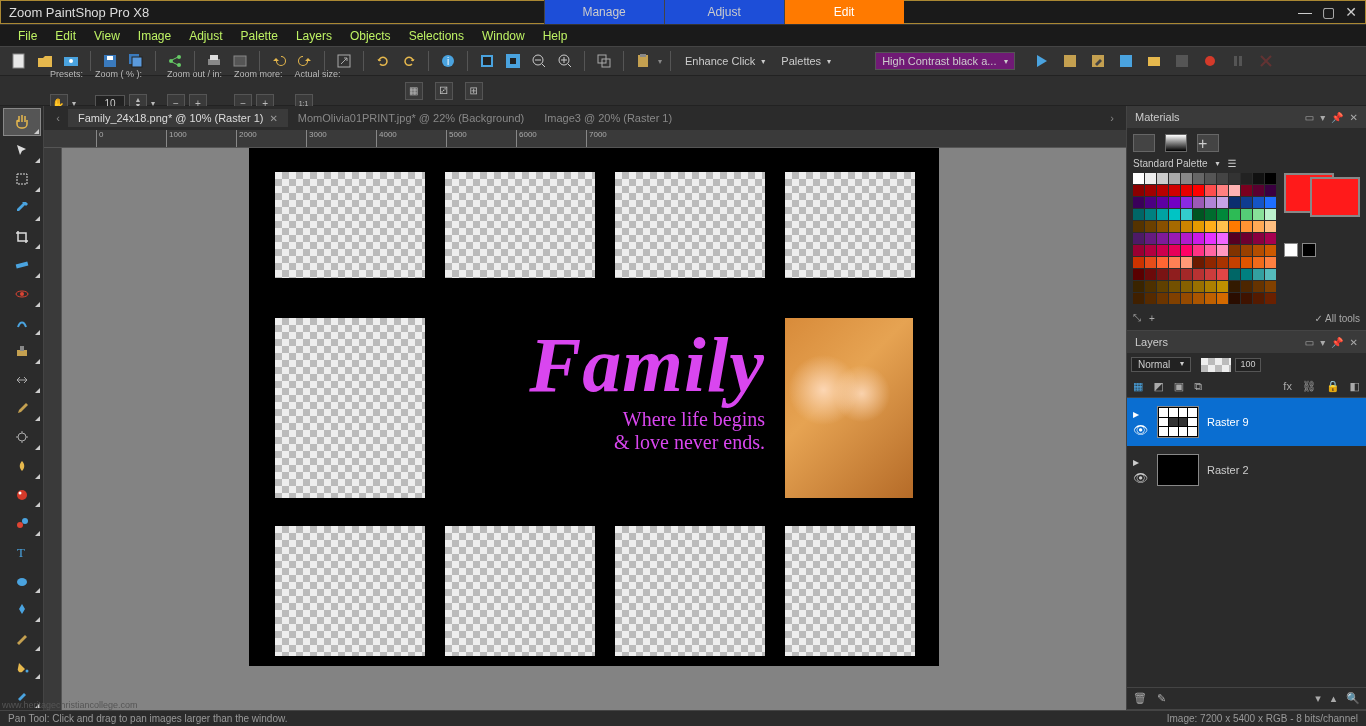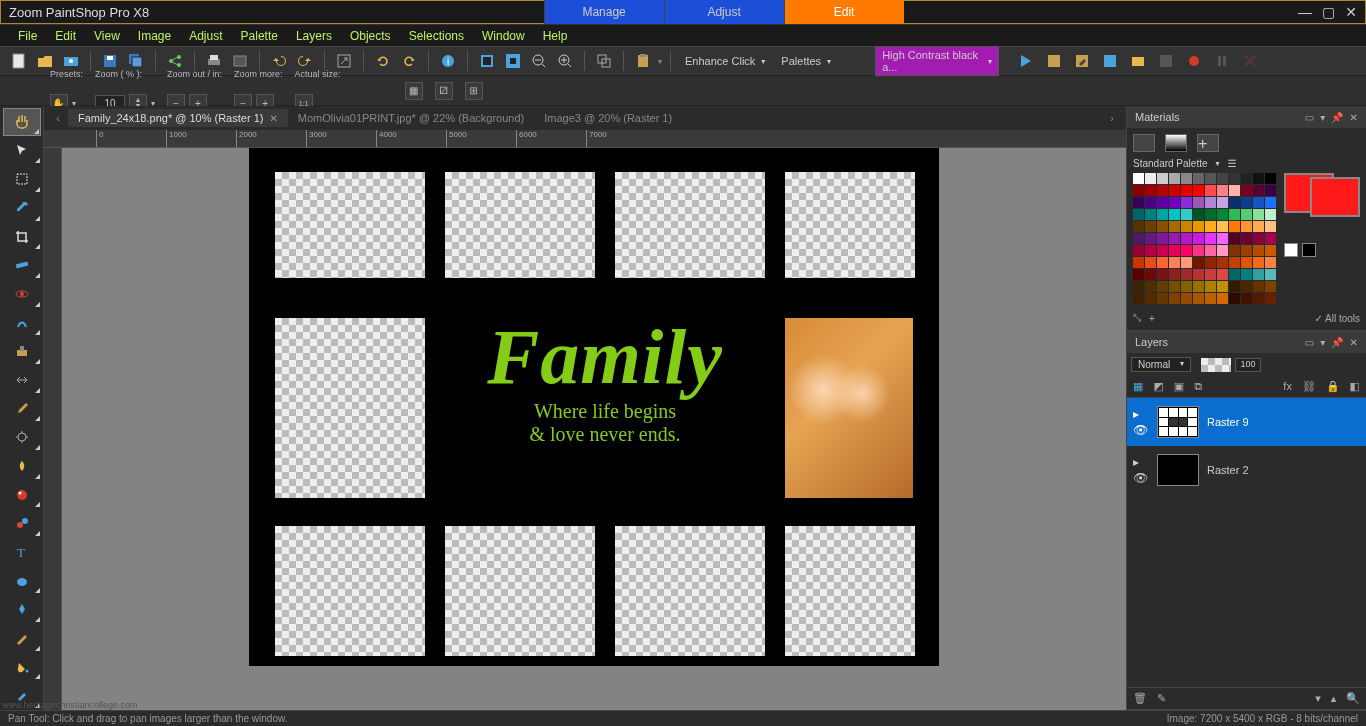--- a/index.html
+++ b/index.html
@@ -15,21 +15,21 @@
 
 
 .menubar { height: 22px; background: #1a1a1a; display: flex; align-items: center; padding: 0 10px; font-size: 12px; gap: 2px; border-top: 1px solid #333; }
 .menubar .menu-item { padding: 2px 8px; color: #bef264; cursor: default; }
 
 
 .toolbar { height: 30px; background: #333; display: flex; align-items: center; padding: 0 8px; gap: 4px; border-top: 1px solid #444; border-bottom: 1px solid #222; }
 .toolbar .sep { width: 1px; height: 20px; background: #555; margin: 0 4px; }
 .tb-btn { width: 22px; height: 22px; display: flex; align-items: center; justify-content: center; cursor: pointer; border-radius: 2px; }
 .toolbar .enhance { font-size: 11px; color: #ccc; padding: 0 6px; display: flex; align-items: center; gap: 6px; }
-.toolbar .workspace-select { font-size: 11px; background: #a21caf; border: 1px solid #555; padding: 2px 6px; width: 124px; display: flex; justify-content: space-between; align-items: center; }
+.toolbar .workspace-select { font-size: 11px; background: #701a75; border: 1px solid #555; padding: 2px 6px; width: 140px; display: flex; justify-content: space-between; align-items: center; }
 .toolbar .media-controls { display: flex; gap: 6px; margin-left: 12px; }
 
 
 .optbar { height: 30px; background: #2f2f2f; display: flex; align-items: center; padding: 0 50px; font-size: 10px; gap: 12px; color: #bbb; border-bottom: 1px solid #222; }
 .optbar .opt-group { display: flex; flex-direction: column; gap: 15px; }
 .optbar .opt-group .label { font-size: 9px; }
 .optbar .opt-group .ctrls { display: flex; gap: 4px; align-items: center; }
 .opt-btn { width: 18px; height: 18px; background: #3a3a3a; border: 1px solid #555; display: flex; align-items: center; justify-content: center; font-size: 10px; }
 .zoom-input { width: 30px; height: 16px; background: #222; border: 1px solid #555; color: #ccc; font-size: 10px; text-align: center; }
 
@@ -73,21 +73,21 @@
 .ph5 { left: 26px; top: 172px; width: 150px; height: 180px; }
 .ph7 { left: 26px; top: 380px; width: 150px; height: 130px; }
 .ph8 { left: 196px; top: 380px; width: 150px; height: 130px; }
 .ph9 { left: 366px; top: 380px; width: 150px; height: 130px; }
 .ph10{ left: 536px; top: 380px; width: 130px; height: 130px; }
 .photo-slot { position: absolute; left: 536px; top: 172px; width: 128px; height: 180px; background: linear-gradient(135deg,#d88b3a 0%,#e6a352 40%,#b56b28 100%); overflow: hidden; }
 .photo-slot::after { content:""; position:absolute; inset:0; background:
   radial-gradient(circle at 30% 40%, rgba(255,220,190,.9) 0%, transparent 25%),
   radial-gradient(circle at 60% 42%, rgba(255,220,190,.85) 0%, transparent 22%); }
 
-.centertext { position: absolute; left: 196px; top: 176px; width: 320px; height: 190px; color: #84cc16; text-align: center; }
+.centertext { position: absolute; left: 196px; top: 184px; width: 320px; height: 190px; color: #d946ef; text-align: right; }
 .centertext .big { font-family: "Brush Script MT", cursive; font-size: 78px; line-height: 0.9; font-style: italic; font-weight: 700; letter-spacing: 1px; }
 .centertext .line2 { font-family: Georgia, serif; font-size: 20px; margin-top: 8px; }
 .centertext .line3 { font-family: Georgia, serif; font-size: 20px; }
 
 
 .panels { width: 240px; background: #2b2b2b; display: flex; flex-direction: column; border-left: 1px solid #444; }
 .panel { border-bottom: 1px solid #444; }
 .panel-header { height: 22px; background: #3a3a3a; display: flex; align-items: center; justify-content: space-between; padding: 0 8px; font-size: 11px; color: #ccc; }
 .panel-header .controls { display: flex; gap: 6px; font-size: 10px; color: #aaa; }
 .materials-body { padding: 6px; }

